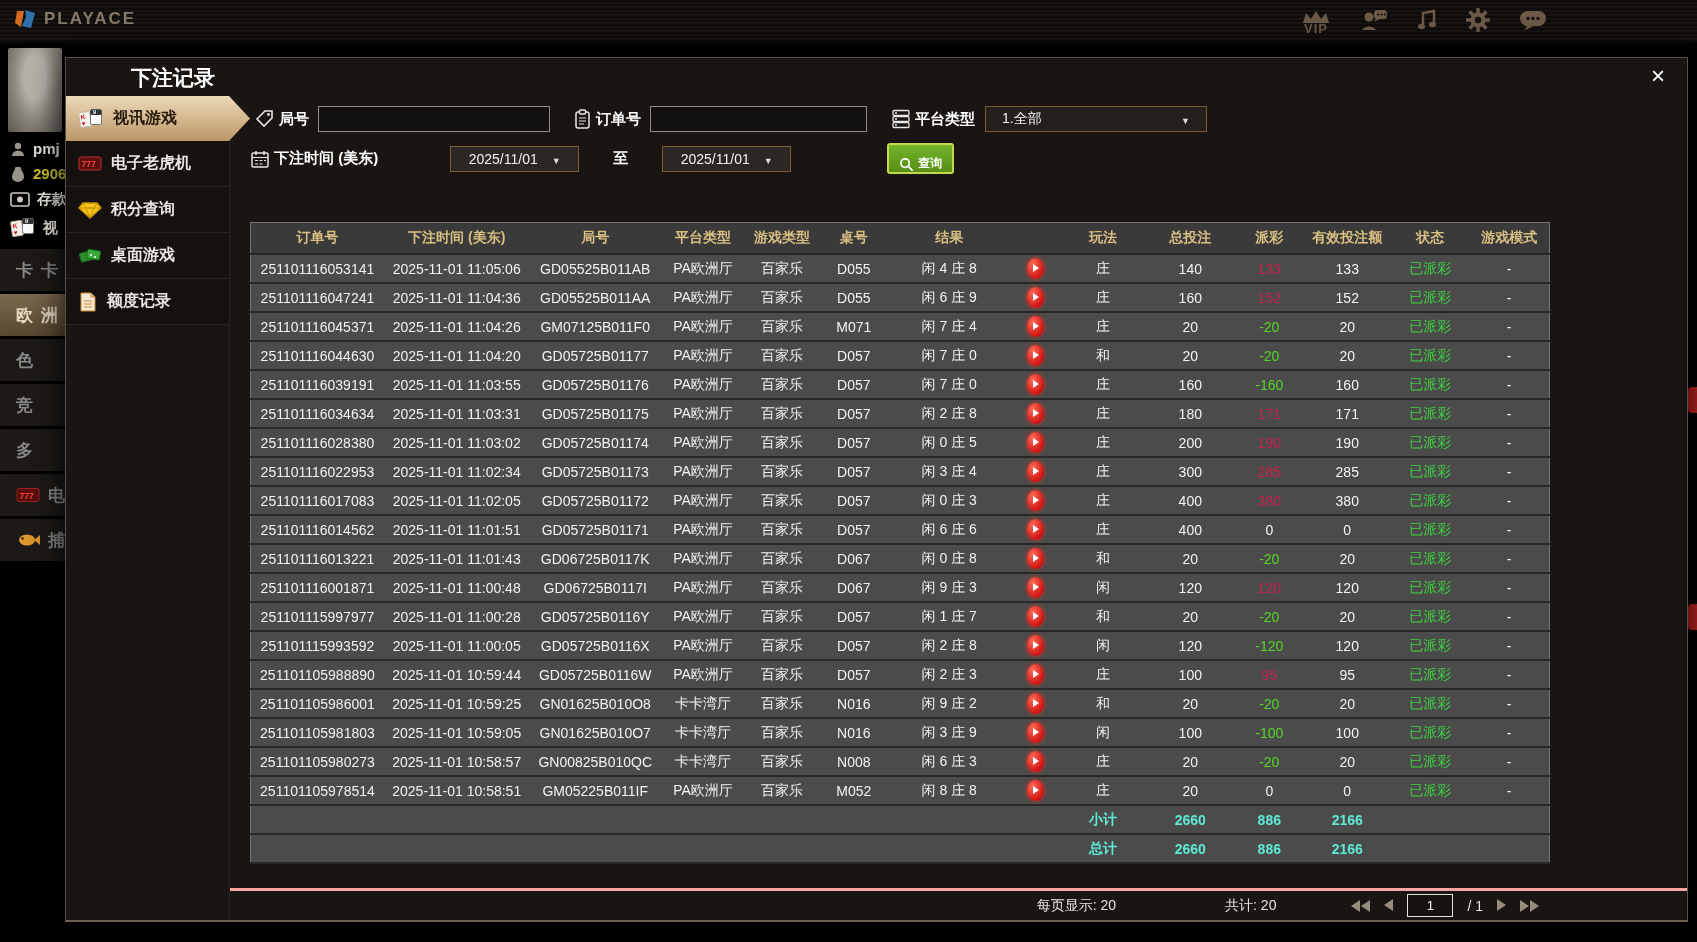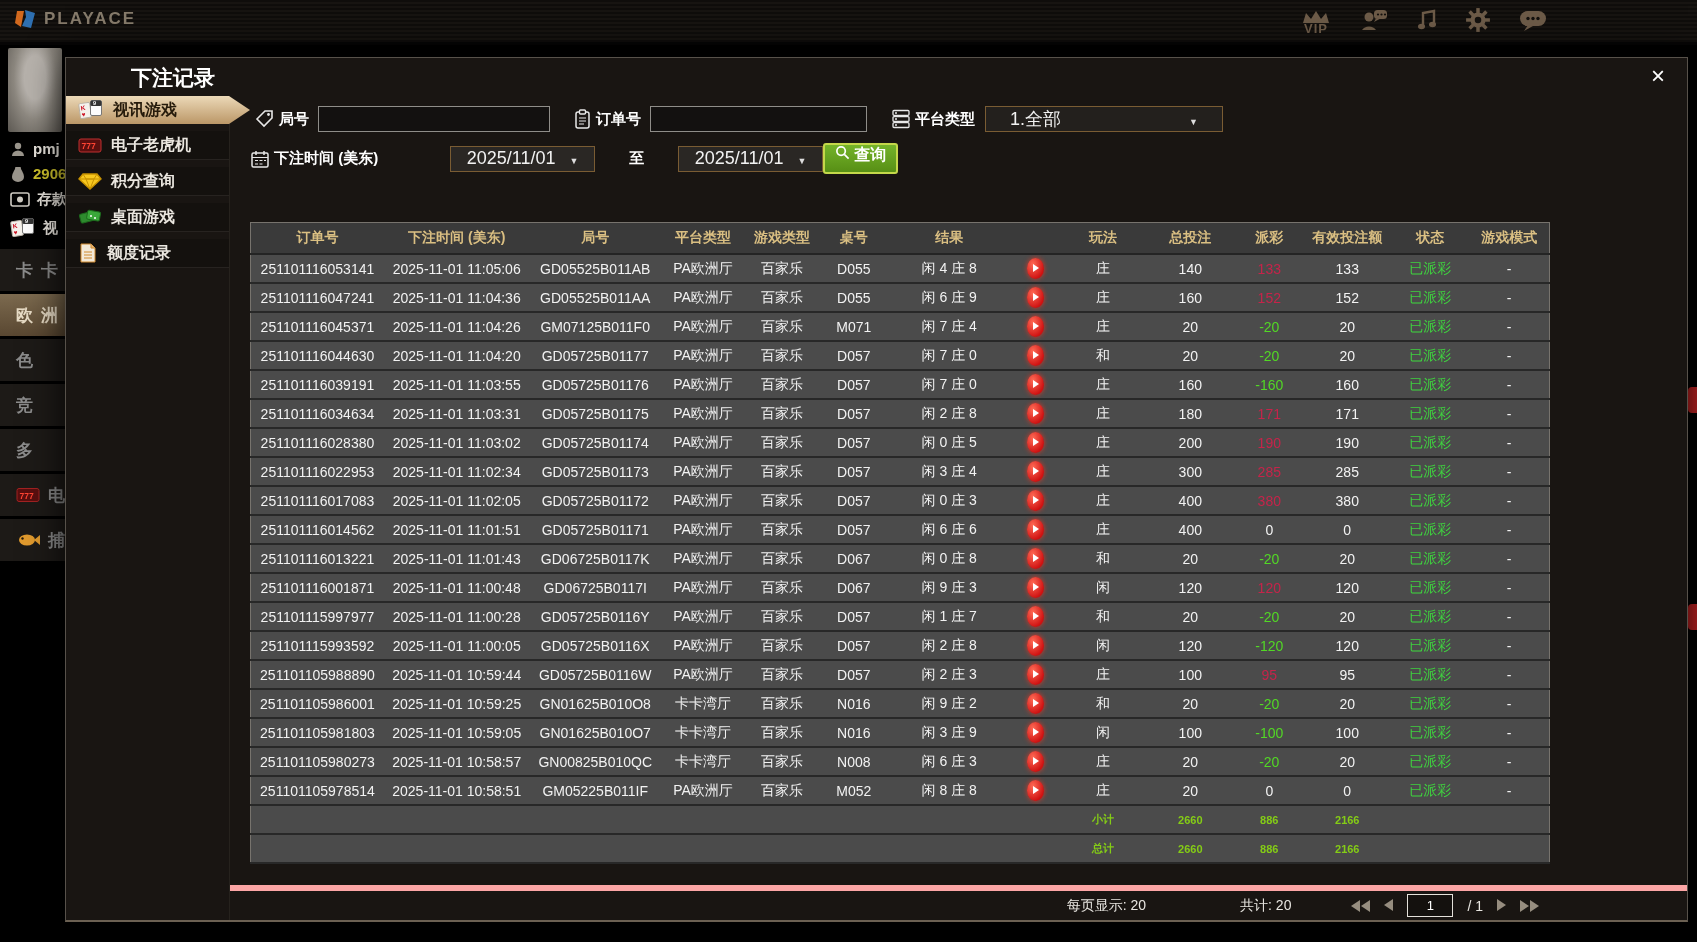--- a/index.html
+++ b/index.html
@@ -39,62 +39,62 @@
   
   .modal{
     position:absolute;left:65px;top:57px;width:1623px;height:865px;z-index:10;
     background:#191512;border:1px solid #57514a;border-bottom:2px solid #6b6052;
     box-shadow:0 0 35px rgba(0,0,0,.85);box-sizing:border-box;
   }
   .modal-title{position:absolute;left:18px;top:6px;color:#fff;font-size:21px;font-weight:bold;margin-left:47px;}
   .modal-close{position:absolute;right:22px;top:6px;color:#fff;font-size:24px;line-height:24px;cursor:pointer;}
   
   .m-sidebar{position:absolute;left:0;top:38px;width:163px;bottom:0;border-right:1px solid #26221d;}
-  .m-item{height:28px;margin-bottom:7px;background:#14110e;display:flex;align-items:center;
+  .m-item{height:45px;margin-bottom:0;background:#14110e;display:flex;align-items:center;
     gap:9px;padding-left:12px;color:#eae6df;font-size:16px;font-weight:bold;border-bottom:1px solid #272320;}
   .m-item.active{
     width:184px;border:none;
     background:linear-gradient(180deg,#ecd9b8,#bb9767);color:#261b0b;
     clip-path:polygon(0 0,163px 0,184px 50%,163px 100%,0 100%);
   }
   
   .m-content{position:absolute;left:164px;top:38px;right:0;bottom:0;}
   .filters1{position:absolute;left:25px;top:10px;display:flex;align-items:center;}
   .filters2{position:absolute;left:20px;top:47px;display:flex;align-items:center;}
   .f-label{display:flex;align-items:center;gap:4px;color:#fff;font-weight:bold;font-size:15px;}
   .txt{width:218px;height:24px;background:#131110;border:1px solid #8f8d89;color:#eee;
     margin-left:9px;padding:0 6px;font-size:13px;}
-  .sel{height:24px;background:#23201d;border:1px solid #7a5c33;color:#f2f2f2;font-size:18px;
-    display:flex;align-items:center;justify-content:space-between;padding:0 24px;cursor:pointer;}
+  .sel{height:24px;background:#23201d;border:1px solid #7a5c33;color:#f2f2f2;font-size:14px;
+    display:flex;align-items:center;justify-content:space-between;padding:0 16px;cursor:pointer;}
   .sel .caret::after{content:"▼";font-size:9px;color:#ddd;}
   .platform-sel{width:188px;margin-left:10px;}
   .date-sel{width:95px;justify-content:center;gap:14px;background:#2a2724;}
   .to-label{color:#fff;font-weight:bold;font-size:15px;margin:0 34px;}
-  .search-btn{display:flex;align-items:flex-start;gap:4px;height:27px;padding:0 10px;
+  .search-btn{display:flex;align-items:flex-end;gap:4px;height:27px;padding:0 10px;margin-left:96px;
     background:linear-gradient(180deg,#74b32a,#578f15);border:2px solid #c4d84a;border-radius:3px;
-    color:#fff;font-weight:bold;font-size:16px;cursor:pointer;}
+    color:#fff;font-weight:bold;font-size:12px;cursor:pointer;}
   
   .bet-table{position:absolute;left:20px;top:126px;width:1300px;border-collapse:collapse;
     table-layout:fixed;border:1px solid #77736d;}
   .bet-table th{background:#3a3a3a;color:#dabf82;font-size:14px;font-weight:bold;height:28px;
     border-bottom:2px solid #242424;white-space:nowrap;overflow:hidden;}
   .bet-table td{background:#4b4b4b;color:#f2f2f2;font-size:14px;height:25px;text-align:center;
     border-bottom:2px solid #282828;white-space:nowrap;overflow:hidden;}
   .bet-table td.pos{color:#c5244a;}
   .bet-table td.neg{color:#52d825;}
   .bet-table td.zero{color:#f2f2f2;}
   .bet-table td.status{color:#3fd23f;text-align:center;}
-  .bet-table tr.summary td{color:#84cc16;font-weight:bold;font-size:11px;}
+  .bet-table tr.summary td{color:#5eead4;font-weight:bold;font-size:14px;}
   .play-btn{display:inline-block;width:17px;height:21px;border-radius:50%;position:relative;
     background:radial-gradient(ellipse at 35% 30%,#ff6a55,#cf1111 72%);box-shadow:0 0 5px rgba(255,50,30,.8);vertical-align:middle;}
   .play-btn .tri{position:absolute;left:6.5px;top:6px;width:0;height:0;
     border-left:6px solid #fff;border-top:4.5px solid transparent;border-bottom:4.5px solid transparent;}
   
-  .pagebar{position:absolute;left:0;right:0;bottom:0;height:29px;border-top:6px solid #fca5a5;
-    display:flex;align-items:center;justify-content:flex-end;padding-right:148px;gap:2px;color:#e8e6e1;font-size:14px;}
+  .pagebar{position:absolute;left:0;right:0;bottom:0;height:29px;border-top:3px solid #fca5a5;
+    display:flex;align-items:center;justify-content:flex-end;padding-right:148px;gap:17px;color:#e8e6e1;font-size:14px;}
   .pp{margin-right:92px;} .tt{margin-right:58px;}
   .pg-arrows{display:flex;align-items:center;gap:14px;}
   .tri-l,.tri-r{width:0;height:0;border-top:6px solid transparent;border-bottom:6px solid transparent;display:inline-block;}
   .tri-l{border-right:9px solid #968d7f;} .tri-r{border-left:9px solid #968d7f;}
   .dbl{display:inline-flex;gap:1px;}
   .page-input{width:40px;height:19px;background:#14110e;border:1px solid #e4e1da;color:#fff;
     text-align:center;font-size:13px;}
   .page-of{font-size:14px;color:#e8e6e1;}
 </style>
 </head>

